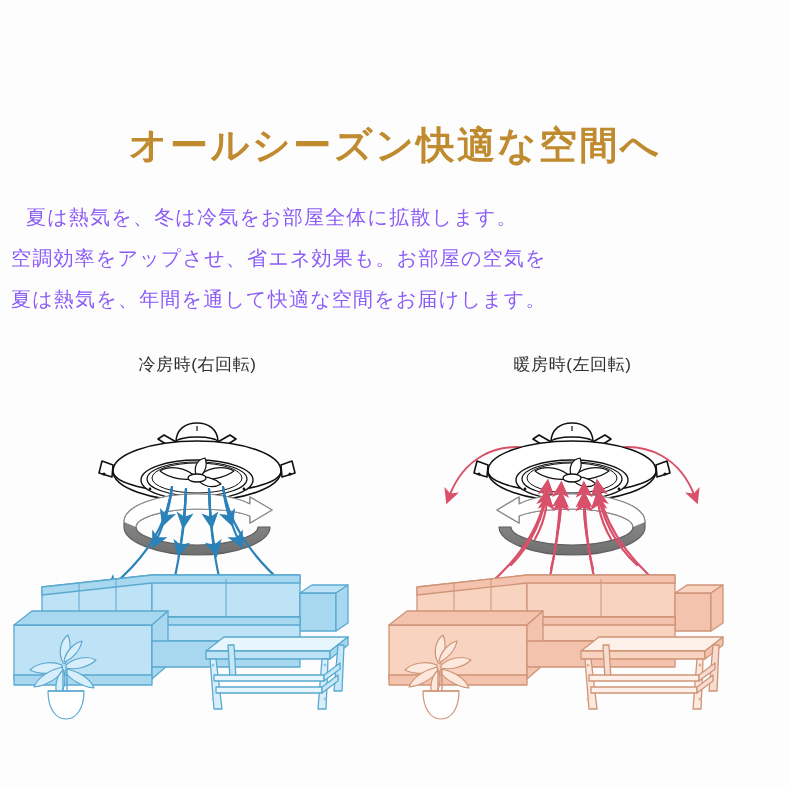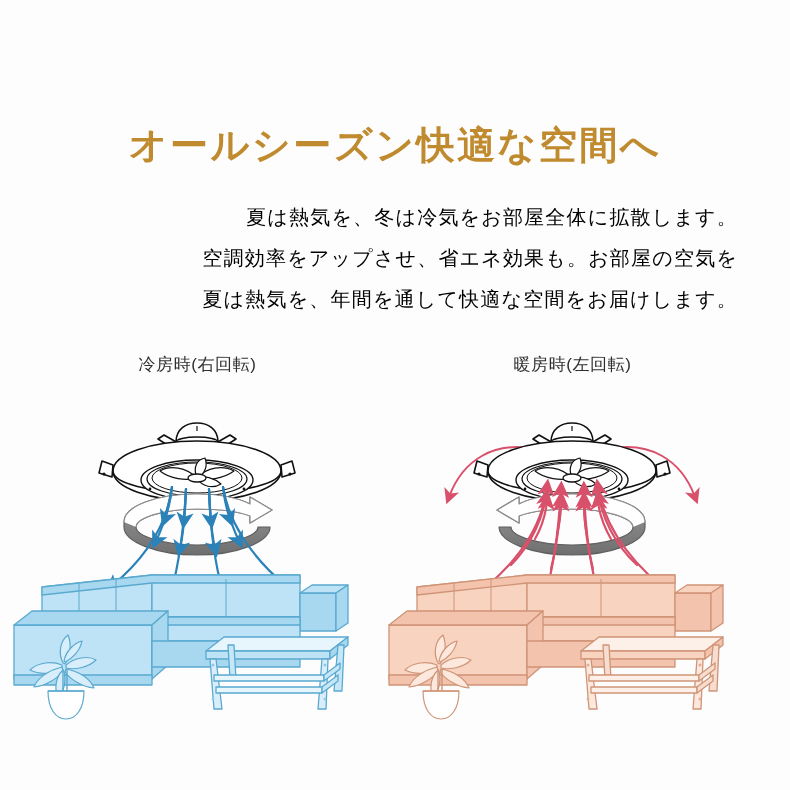--- a/index.html
+++ b/index.html
@@ -31,28 +31,29 @@
     color: #c08a2e;
     white-space: nowrap;
   }
 
   
   .body-copy {
     position: absolute;
     top: 197px;
     left: 0;
     width: 738px;
-    text-align: right;
-    color: #000000;
+    text-align: left;
+    color: #8b5cf6;
   }
   .body-copy .line {
     font-size: 20px;
     line-height: 41px;
     letter-spacing: 1.2px;
     white-space: nowrap;
+    padding-left: 11px;
   }
   .body-copy .line.indent { padding-left: 26px; }
 
   
   .panels {
     position: absolute;
     top: 345px;
     left: 0;
     width: 790px;
     height: 400px;

